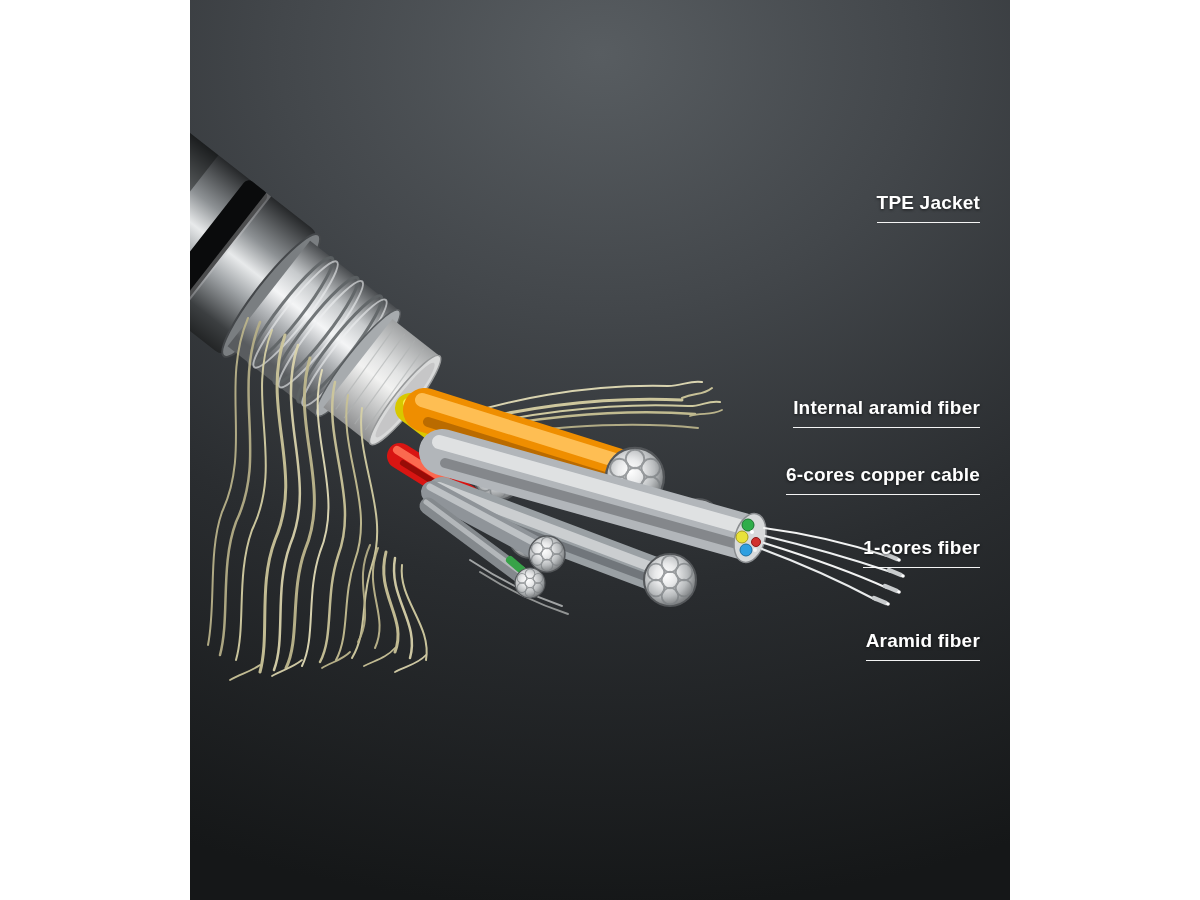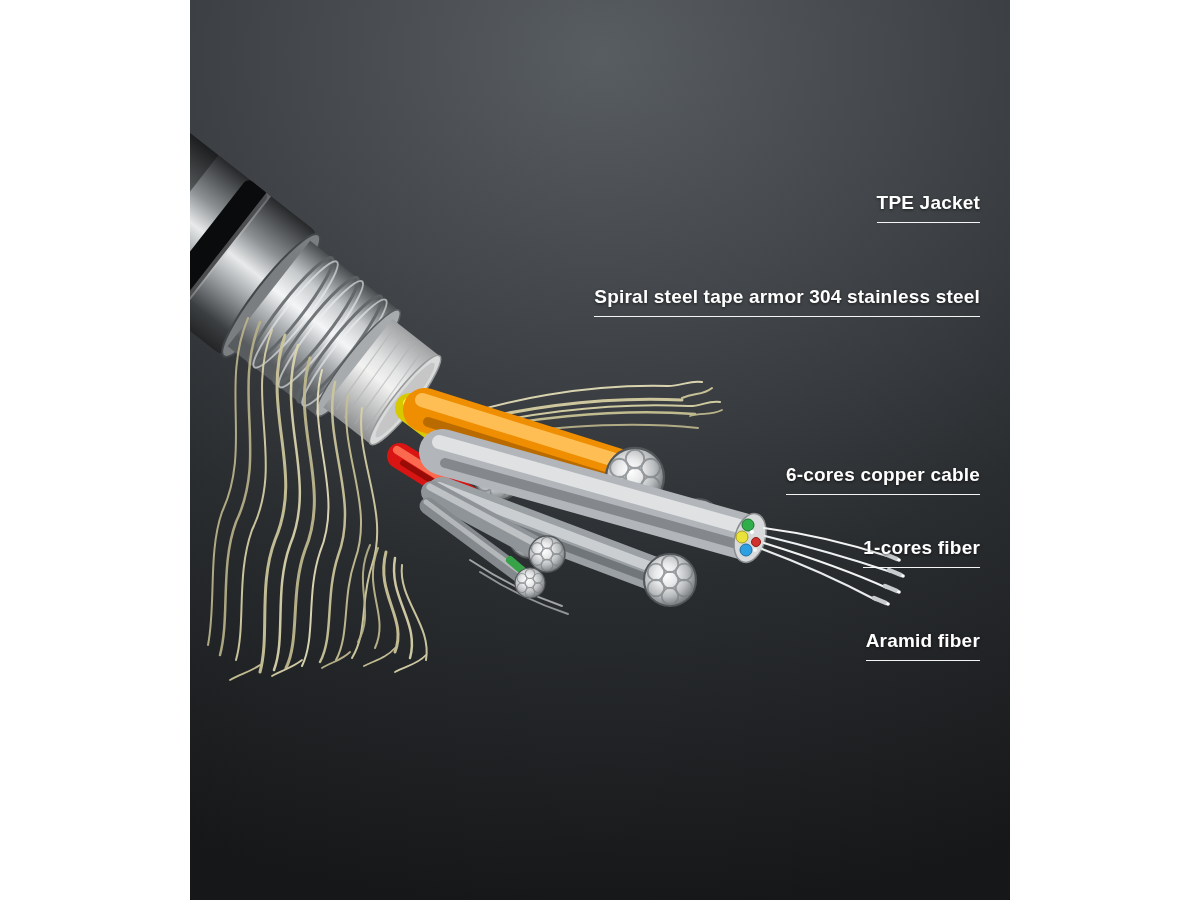--- a/index.html
+++ b/index.html
@@ -184,18 +184,18 @@
         <path d="M 695,586 L 707,591" stroke="#c8cbcd" stroke-width="4.5"></path>
         <path d="M 684,598 L 696,603" stroke="#c8cbcd" stroke-width="4.5"></path>
         <circle cx="709" cy="560" r="1.8" fill="#ffffff"></circle>
         <circle cx="713" cy="576" r="1.8" fill="#ffffff"></circle>
         <circle cx="709" cy="592" r="1.8" fill="#ffffff"></circle>
         <circle cx="698" cy="604" r="1.8" fill="#ffffff"></circle>
       </g>
     </svg>
 
     <div class="cable-label" style="top:192px">TPE Jacket</div>
-    <div class="cable-label" style="top:286px">Spiral steel tape armor 304 stainless steel</div>
+    <div class="cable-label" style="top:397px">Internal aramid fiber</div>
     <div class="cable-label" style="top:464px">6-cores copper cable</div>
     <div class="cable-label" style="top:537px">1-cores fiber</div>
     <div class="cable-label" style="top:630px">Aramid fiber</div>
   </div>
 </div>
 
 </body></html>

